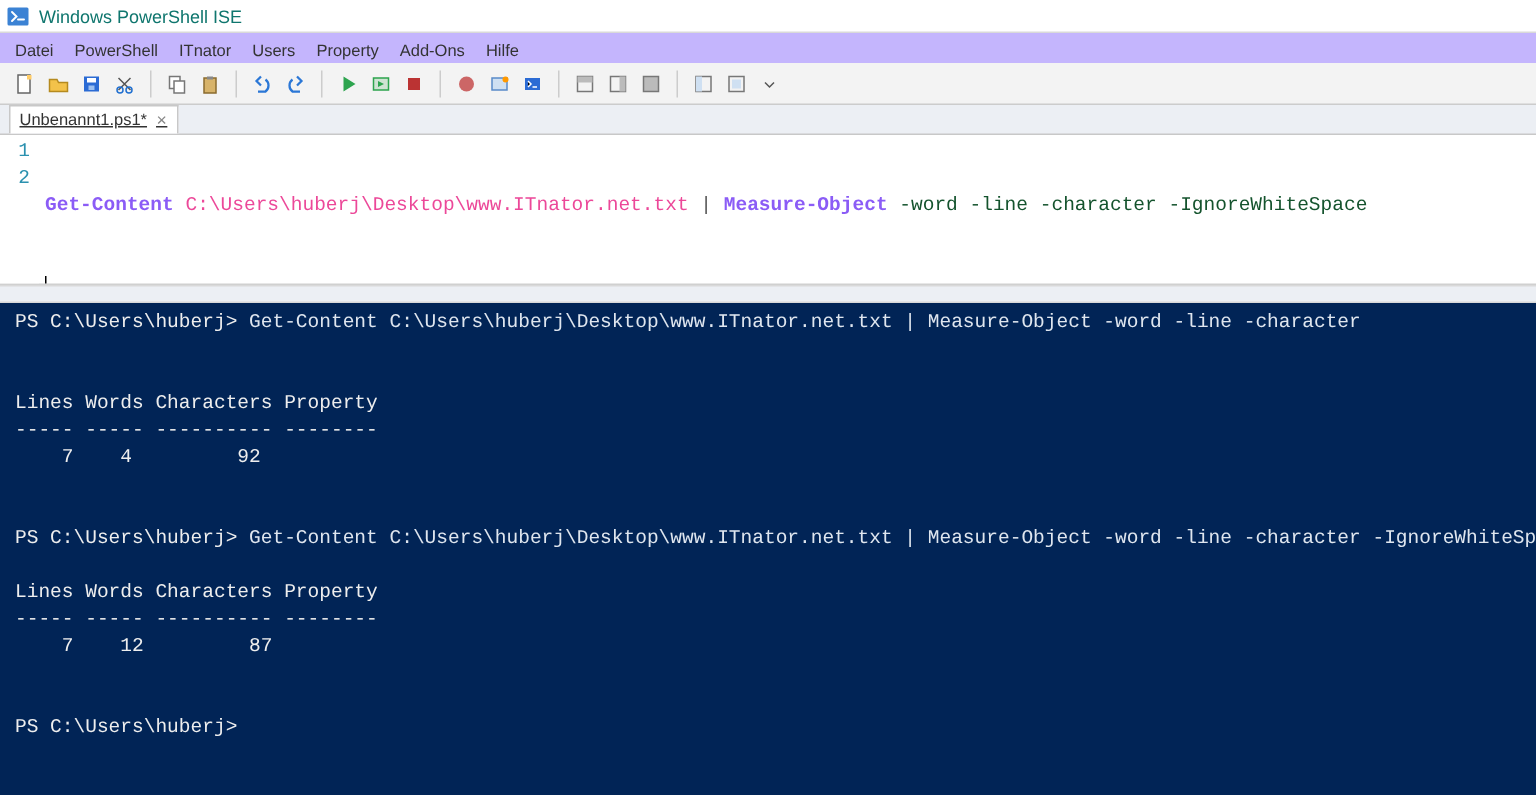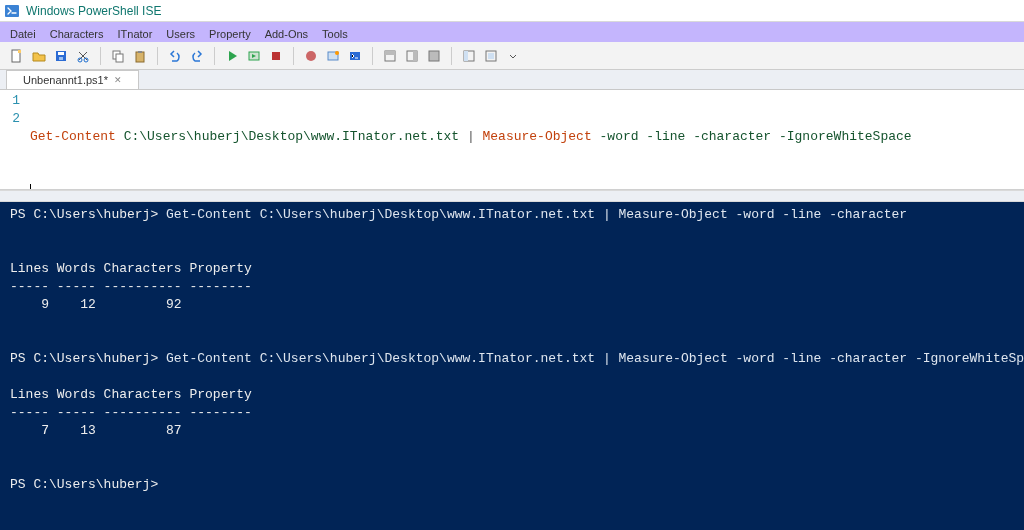--- a/index.html
+++ b/index.html
@@ -10,28 +10,28 @@
   .titlebar .title { font-size: 12px; color: #0f766e; }
   
   .menubar { height: 20px; display: flex; align-items: flex-end; padding: 0 4px; gap: 2px; background: #c4b5fd; }
   .menubar span { padding: 2px 6px; font-size: 11px; color: #333; cursor: default; }
   
   .toolbar { height: 28px; background: #f3f3f3; border-bottom: 1px solid #ccc; display: flex; align-items: center; padding: 0 8px; gap: 4px; }
   .tbtn { width: 18px; height: 18px; display: flex; align-items: center; justify-content: center; border-radius: 2px; }
   .tsep { width: 1px; height: 18px; background: #ccc; margin: 0 4px; }
   
   .tabrow { height: 20px; background: #eceff4; border-bottom: 1px solid #c8c8c8; display: flex; align-items: flex-end; padding-left: 6px; }
-  .tab { height: 19px; background: #fff; border: 1px solid #c8c8c8; border-bottom: none; display: flex; align-items: center; padding: 0 16px; font-size: 11px; color: #333; gap: 6px; }
+  .tab { height: 19px; background: #fff; border: 1px solid #c8c8c8; border-bottom: none; display: flex; align-items: center; padding: 0 6px; font-size: 11px; color: #333; gap: 6px; text-decoration: underline; }
   .tab .close { font-size: 9px; color: #888; cursor: pointer; }
   
   .editor { height: 100px; background: #fff; font-family: Consolas, 'Courier New', monospace; font-size: 13px; position: relative; overflow: hidden; border-bottom: 1px solid #d0d0d0; }
   .gutter { position: absolute; left: 0; top: 0; width: 26px; height: 100%; background: #fff; color: #2b91af; text-align: right; padding: 2px 6px 0 0; line-height: 18px; }
   .lines { margin-left: 30px; padding-top: 2px; line-height: 18px; white-space: pre; }
-  .tok-cmd { color: #c2410c; font-weight: normal; }
-  .tok-arg { color: #14532d; }
+  .tok-cmd { color: #8b5cf6; font-weight: bold; }
+  .tok-arg { color: #ec4899; }
   .tok-param { color: #14532d; }
   .tok-op { color: #555; }
   .caret { display:inline-block; width:1px; height:14px; background:#000; vertical-align:middle; }
   
   .hscroll { height: 12px; background: #eceff4; border-top:1px solid #d9d9d9; border-bottom:1px solid #d9d9d9; }
   
   .console { height: 328px; background: #012456; color: #eeeeee; font-family: Consolas, 'Courier New', monospace; font-size: 13px; padding: 4px 10px; white-space: pre; line-height: 18px; overflow: hidden; }
   .console .dim { color: #dfe6ef; }
 </style>
 </head>
@@ -42,26 +42,26 @@
     <svg width="16" height="16" viewBox="0 0 16 16">
       <rect x="1" y="2" width="14" height="12" rx="1" fill="#3b82d4"></rect>
       <path d="M4 5l3 3-3 3M8 10h4" stroke="#fff" stroke-width="1.3" fill="none" stroke-linecap="round"></path>
     </svg>
   </span>
   <span class="title">Windows PowerShell ISE</span>
 </div>
 
 <div class="menubar">
   <span>Datei</span>
-  <span>Characters</span>
+  <span>PowerShell</span>
   <span>ITnator</span>
   <span>Users</span>
   <span>Property</span>
   <span>Add-Ons</span>
-  <span>Tools</span>
+  <span>Hilfe</span>
 </div>
 
 <div class="toolbar">
   <div class="tbtn">
       <svg width="14" height="14">
         <rect x="2" y="1" width="8" height="12" fill="#fff" stroke="#666"></rect>
         <rect x="8" y="1" width="3" height="3" fill="#fc6"></rect>
       </svg>
     </div>
   <div class="tbtn">
@@ -200,24 +200,24 @@
   </div>
 </div>
 
 <div class="hscroll"></div>
 
 <div class="console"><span>PS C:\Users\huberj&gt;</span><span class="dim"> Get-Content C:\Users\huberj\Desktop\www.ITnator.net.txt | Measure-Object -word -line -character</span>
 
 
 <span>Lines Words Characters Property</span>
 <span>----- ----- ---------- --------</span>
-<span>    9    12         92</span>
+<span>    7    4         92</span>
 
 
 <span>PS C:\Users\huberj&gt;</span><span class="dim"> Get-Content C:\Users\huberj\Desktop\www.ITnator.net.txt | Measure-Object -word -line -character -IgnoreWhiteSpace</span>
 
 <span>Lines Words Characters Property</span>
 <span>----- ----- ---------- --------</span>
-<span>    7    13         87</span>
+<span>    7    12         87</span>
 
 
 <span>PS C:\Users\huberj&gt;</span>
 </div>
 
 </body></html>

